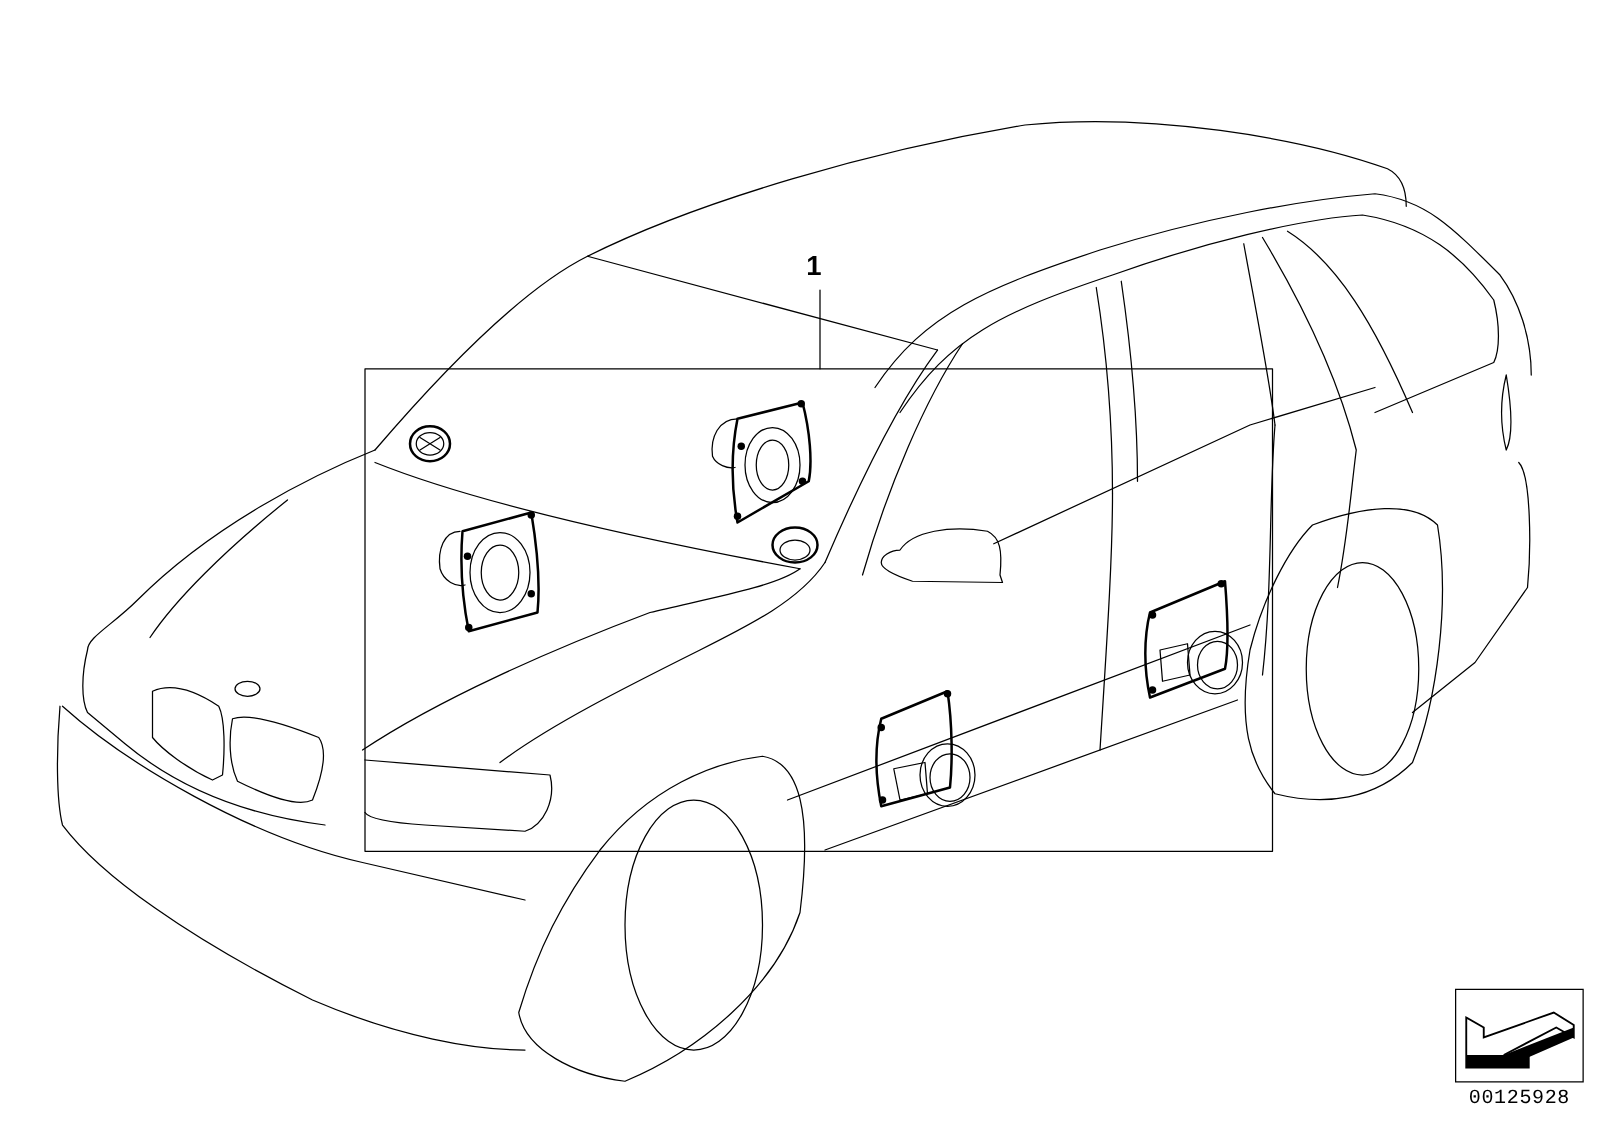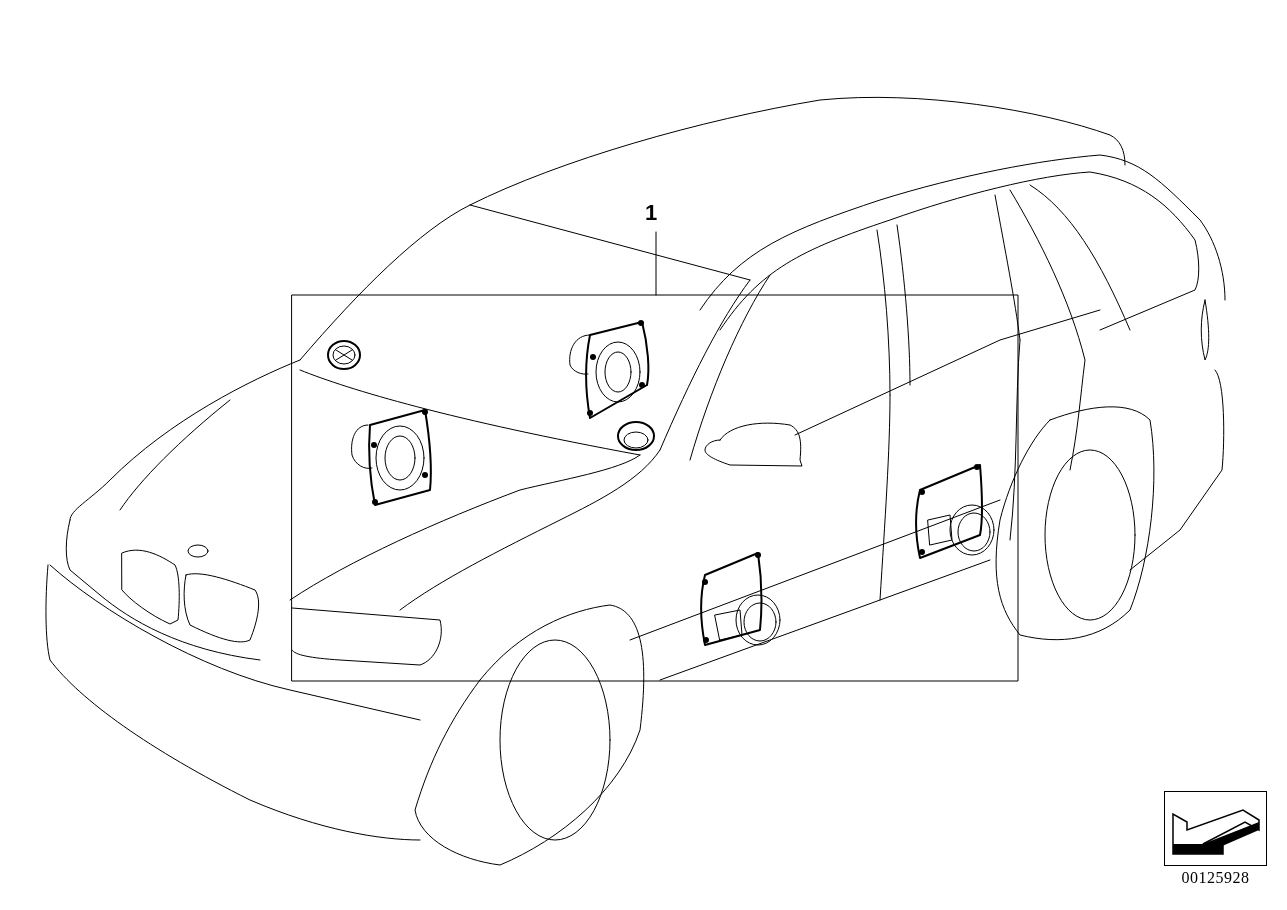--- a/index.html
+++ b/index.html
@@ -3,21 +3,21 @@
 <meta charset="utf-8">
 <style>
   html, body { margin: 0; padding: 0; background: #ffffff; }
   body { width: 1287px; height: 910px; position: relative; overflow: hidden; font-family: "Liberation Sans", sans-serif; }
   .diagram { position: absolute; left: 0; top: 0; width: 1287px; height: 910px; }
   .diagram svg { display: block; }
   .ln { fill: none; stroke: #000; stroke-width: 1; stroke-linejoin: round; stroke-linecap: round; }
   .lnb { fill: none; stroke: #000; stroke-width: 2; stroke-linejoin: round; }
   .callout { position: absolute; font-weight: bold; font-size: 22px; color: #000; font-family: "Liberation Sans", sans-serif; }
   .orient-box { position: absolute; left: 1164px; top: 791px; width: 101px; height: 73px; border: 1px solid #000; background: #fff; }
-  .doc-id { position: absolute; left: 1158px; top: 869px; width: 115px; text-align: center; font-size: 16px; color: #000; font-family: Liberation Serif, serif; letter-spacing: 0.5px; }
+  .doc-id { position: absolute; left: 1158px; top: 869px; width: 115px; text-align: center; font-size: 16px; color: #000; font-family: Liberation Mono, monospace; letter-spacing: 0.5px; }
 </style>
 </head>
 <body>
 
 <div class="diagram">
 <svg width="1287" height="910" viewBox="0 0 1287 910">
 
   <path class="ln" d="M300 360 C360 290 420 230 470 205 C560 160 700 120 820 100 C920 90 1040 110 1110 135 C1120 140 1125 150 1125 165"></path>
 
   <path class="ln" d="M700 310 C740 250 790 230 880 200 C960 175 1040 160 1100 155 C1140 160 1160 180 1200 220 C1215 240 1225 270 1225 300"></path>

